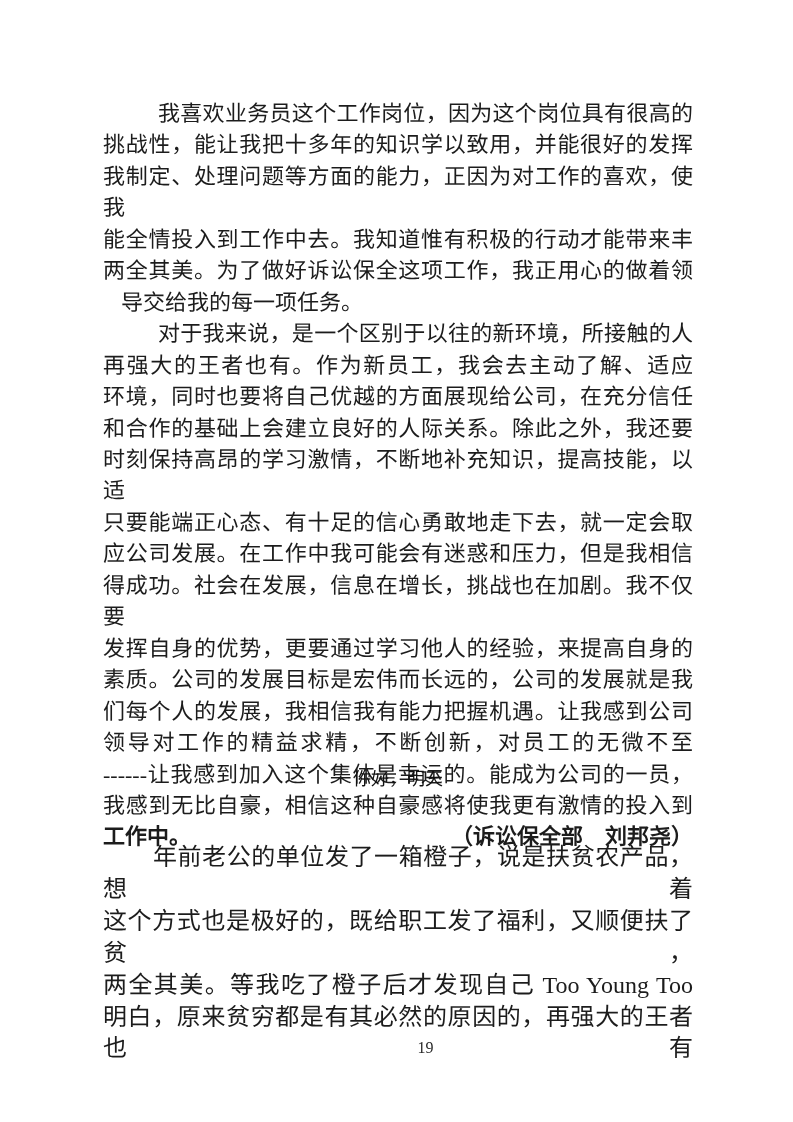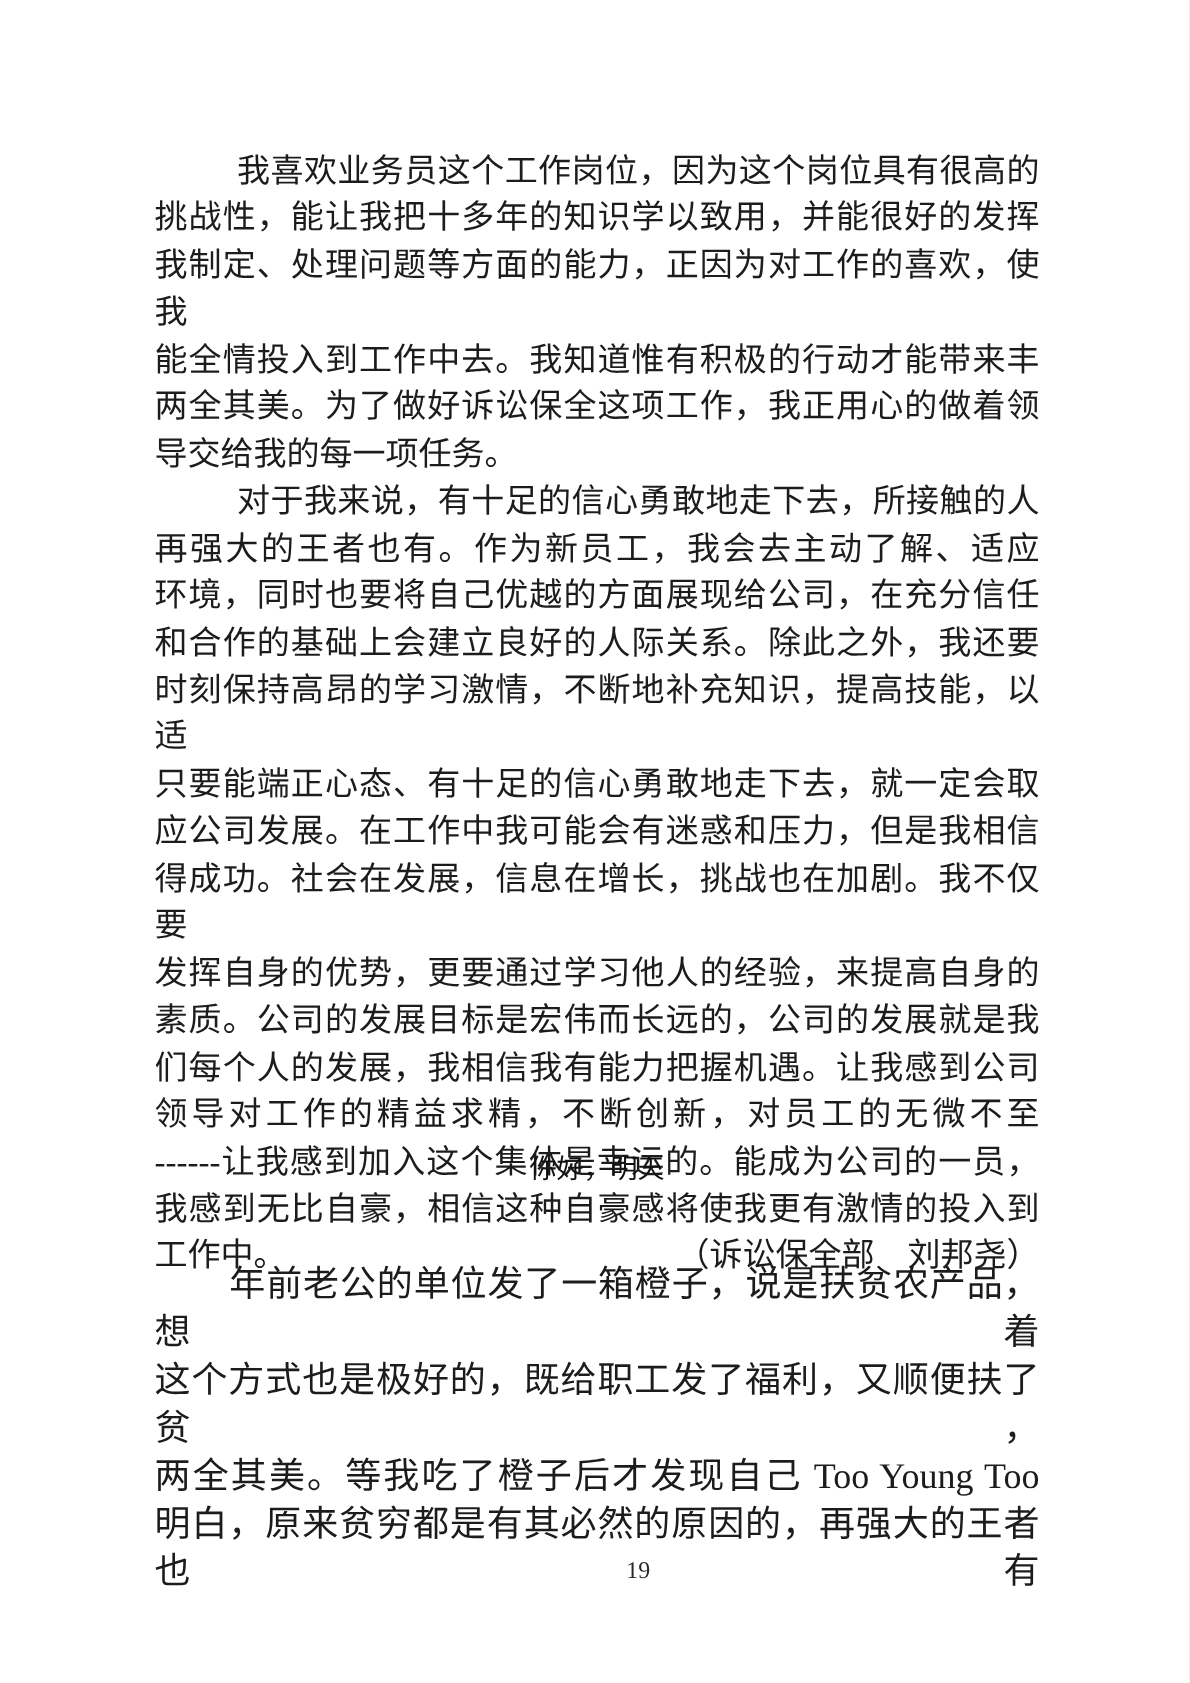--- a/index.html
+++ b/index.html
@@ -32,27 +32,29 @@
     font-size: 24px;
     line-height: 31.9px;
   }
   .line {
     text-align: justify;
     text-align-last: justify;
     white-space: normal;
   }
   .line.flush {
     text-align-last: left;
+    margin-left: 18px;
   }
   .a1 .line.first { text-indent: 2.5em; }
   .a2 .line.first { text-indent: 2.08em; }
   .sig-line {
     display: flex;
     justify-content: space-between;
     line-height: 31.45px;
+    font-weight: bold;
   }
   .article-title {
     position: absolute;
     left: 103px;
     top: 763px;
     width: 590px;
     margin: 0;
     text-align: center;
     font-family: "Liberation Sans", "DejaVu Sans", sans-serif;
     font-weight: 500;
@@ -80,21 +82,21 @@
   <section class="article a1">
     <div class="para">
         <div class="line first">我喜欢业务员这个工作岗位，因为这个岗位具有很高的</div>
         <div class="line">挑战性，能让我把十多年的知识学以致用，并能很好的发挥</div>
         <div class="line">我制定、处理问题等方面的能力，正因为对工作的喜欢，使我</div>
         <div class="line">能全情投入到工作中去。我知道惟有积极的行动才能带来丰</div>
         <div class="line">两全其美。为了做好诉讼保全这项工作，我正用心的做着领</div>
         <div class="line flush">导交给我的每一项任务。</div>
       </div>
     <div class="para">
-        <div class="line first">对于我来说，有十足的信心勇敢地走下去，所接触的人</div>
+        <div class="line first">对于我来说，是一个区别于以往的新环境，所接触的人</div>
         <div class="line">再强大的王者也有。作为新员工，我会去主动了解、适应</div>
         <div class="line">环境，同时也要将自己优越的方面展现给公司，在充分信任</div>
         <div class="line">和合作的基础上会建立良好的人际关系。除此之外，我还要</div>
         <div class="line">时刻保持高昂的学习激情，不断地补充知识，提高技能，以适</div>
         <div class="line">只要能端正心态、有十足的信心勇敢地走下去，就一定会取</div>
         <div class="line">应公司发展。在工作中我可能会有迷惑和压力，但是我相信</div>
         <div class="line">得成功。社会在发展，信息在增长，挑战也在加剧。我不仅要</div>
         <div class="line">发挥自身的优势，更要通过学习他人的经验，来提高自身的</div>
         <div class="line">素质。公司的发展目标是宏伟而长远的，公司的发展就是我</div>
         <div class="line">们每个人的发展，我相信我有能力把握机遇。让我感到公司</div>

